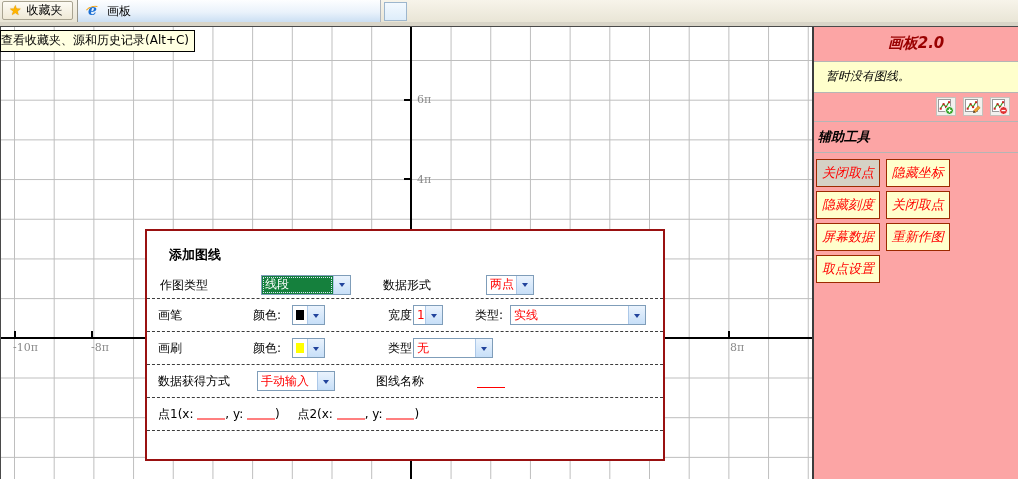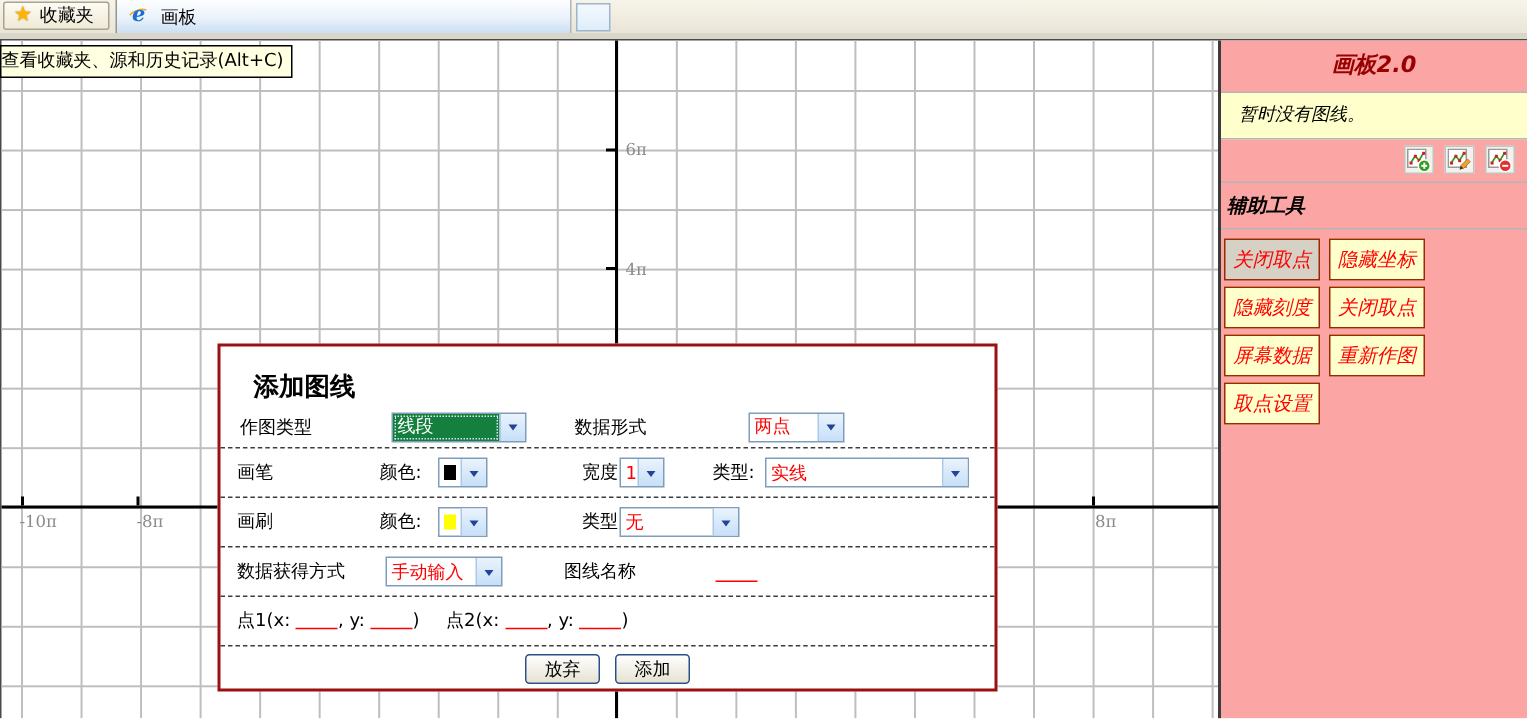--- a/index.html
+++ b/index.html
@@ -47,21 +47,21 @@
   .sb-icons{display:flex;justify-content:flex-end;gap:7px;padding:4px 8px 5px 0;border-bottom:1px solid #B5B5B5;}
   .sb-icons .ib{width:20px;height:19px;background:#F2F1EE;border:1px solid #C4C2BC;display:flex;align-items:center;justify-content:center;padding:0;}
   .sb-tools{padding:4px 1px;}
   .tool-btn{display:inline-block;width:62px;margin:2px 1px;padding:4px 0;text-align:center;color:#FF0000;
             background:#FFFFCC;border:1px solid #9C2A00;font-size:13px;cursor:default;}
   .tool-btn.active{background:#D5D1C5;}
 
   
   #dialog{position:absolute;left:144px;top:202px;width:516px;height:228px;background:#fff;border:2px solid #991111;z-index:30;}
   .dlg-title{height:40px;position:relative;}
-  .dlg-title span{position:absolute;left:22px;top:15px;font-weight:bold;font-size:17px;}
+  .dlg-title span{position:absolute;left:22px;top:15px;font-weight:bold;font-size:13px;}
   .drow{position:relative;border-bottom:1px dashed #3C3C3C;}
   .r1{height:27px;} .r{height:32px;} .r-last{height:32px;}
   .rl{position:absolute;top:50%;transform:translateY(-50%);white-space:nowrap;}
   .dd{position:absolute;top:50%;transform:translateY(-50%);height:20px;border:1px solid #7F9DB9;background:#fff;
       display:flex;align-items:stretch;box-sizing:border-box;}
   .dd .txt{flex:1;display:flex;align-items:center;padding:0 3px;white-space:nowrap;overflow:hidden;}
   .dd .btn{width:16px;background:linear-gradient(#EAF3FD,#C7DFF8);border-left:1px solid #ACC8E8;
            display:flex;align-items:center;justify-content:center;flex:0 0 auto;}
   .dd .tri{width:0;height:0;border:3px solid transparent;border-top:4px solid #21439C;margin-top:4px;}
   .dd.sel .txt{background:#15803d;color:#fff;outline:1px dotted #D8E4F8;outline-offset:-2px;}
@@ -176,21 +176,21 @@
 
       <div class="drow r1">
         <span class="rl" style="left:13px">作图类型</span>
         <div class="dd sel" style="left:114px;width:90px">
           <span class="txt">线段</span>
           <span class="btn">
               <span class="tri"></span>
             </span>
         </div>
         <span class="rl" style="left:236px">数据形式</span>
-        <div class="dd" style="left:352px;width:64px">
+        <div class="dd" style="left:339px;width:48px">
           <span class="txt redtxt">两点</span>
           <span class="btn">
               <span class="tri"></span>
             </span>
         </div>
       </div>
 
       <div class="drow r">
         <span class="rl" style="left:11px">画笔</span>
         <span class="rl" style="left:106px">颜色:</span>
@@ -255,21 +255,17 @@
           <span>点1</span><span>(x:</span>
           <span class="ul-input"></span><span>, y:</span>
           <span class="ul-input"></span><span>)</span>
           <span class="gap"></span>
           <span>点2</span><span>(x:</span>
           <span class="ul-input"></span><span>, y:</span>
           <span class="ul-input"></span><span>)</span>
         </span>
       </div>
 
-      <div class="dlg-btnrow">
-        <button class="dlg-btn">放弃</button>
-        <button class="dlg-btn">添加</button>
-      </div>
     </div>
   </div>
 
   <div id="tooltip">查看收藏夹、源和历史记录(Alt+C)</div>
 </div>
 
 </body></html>

